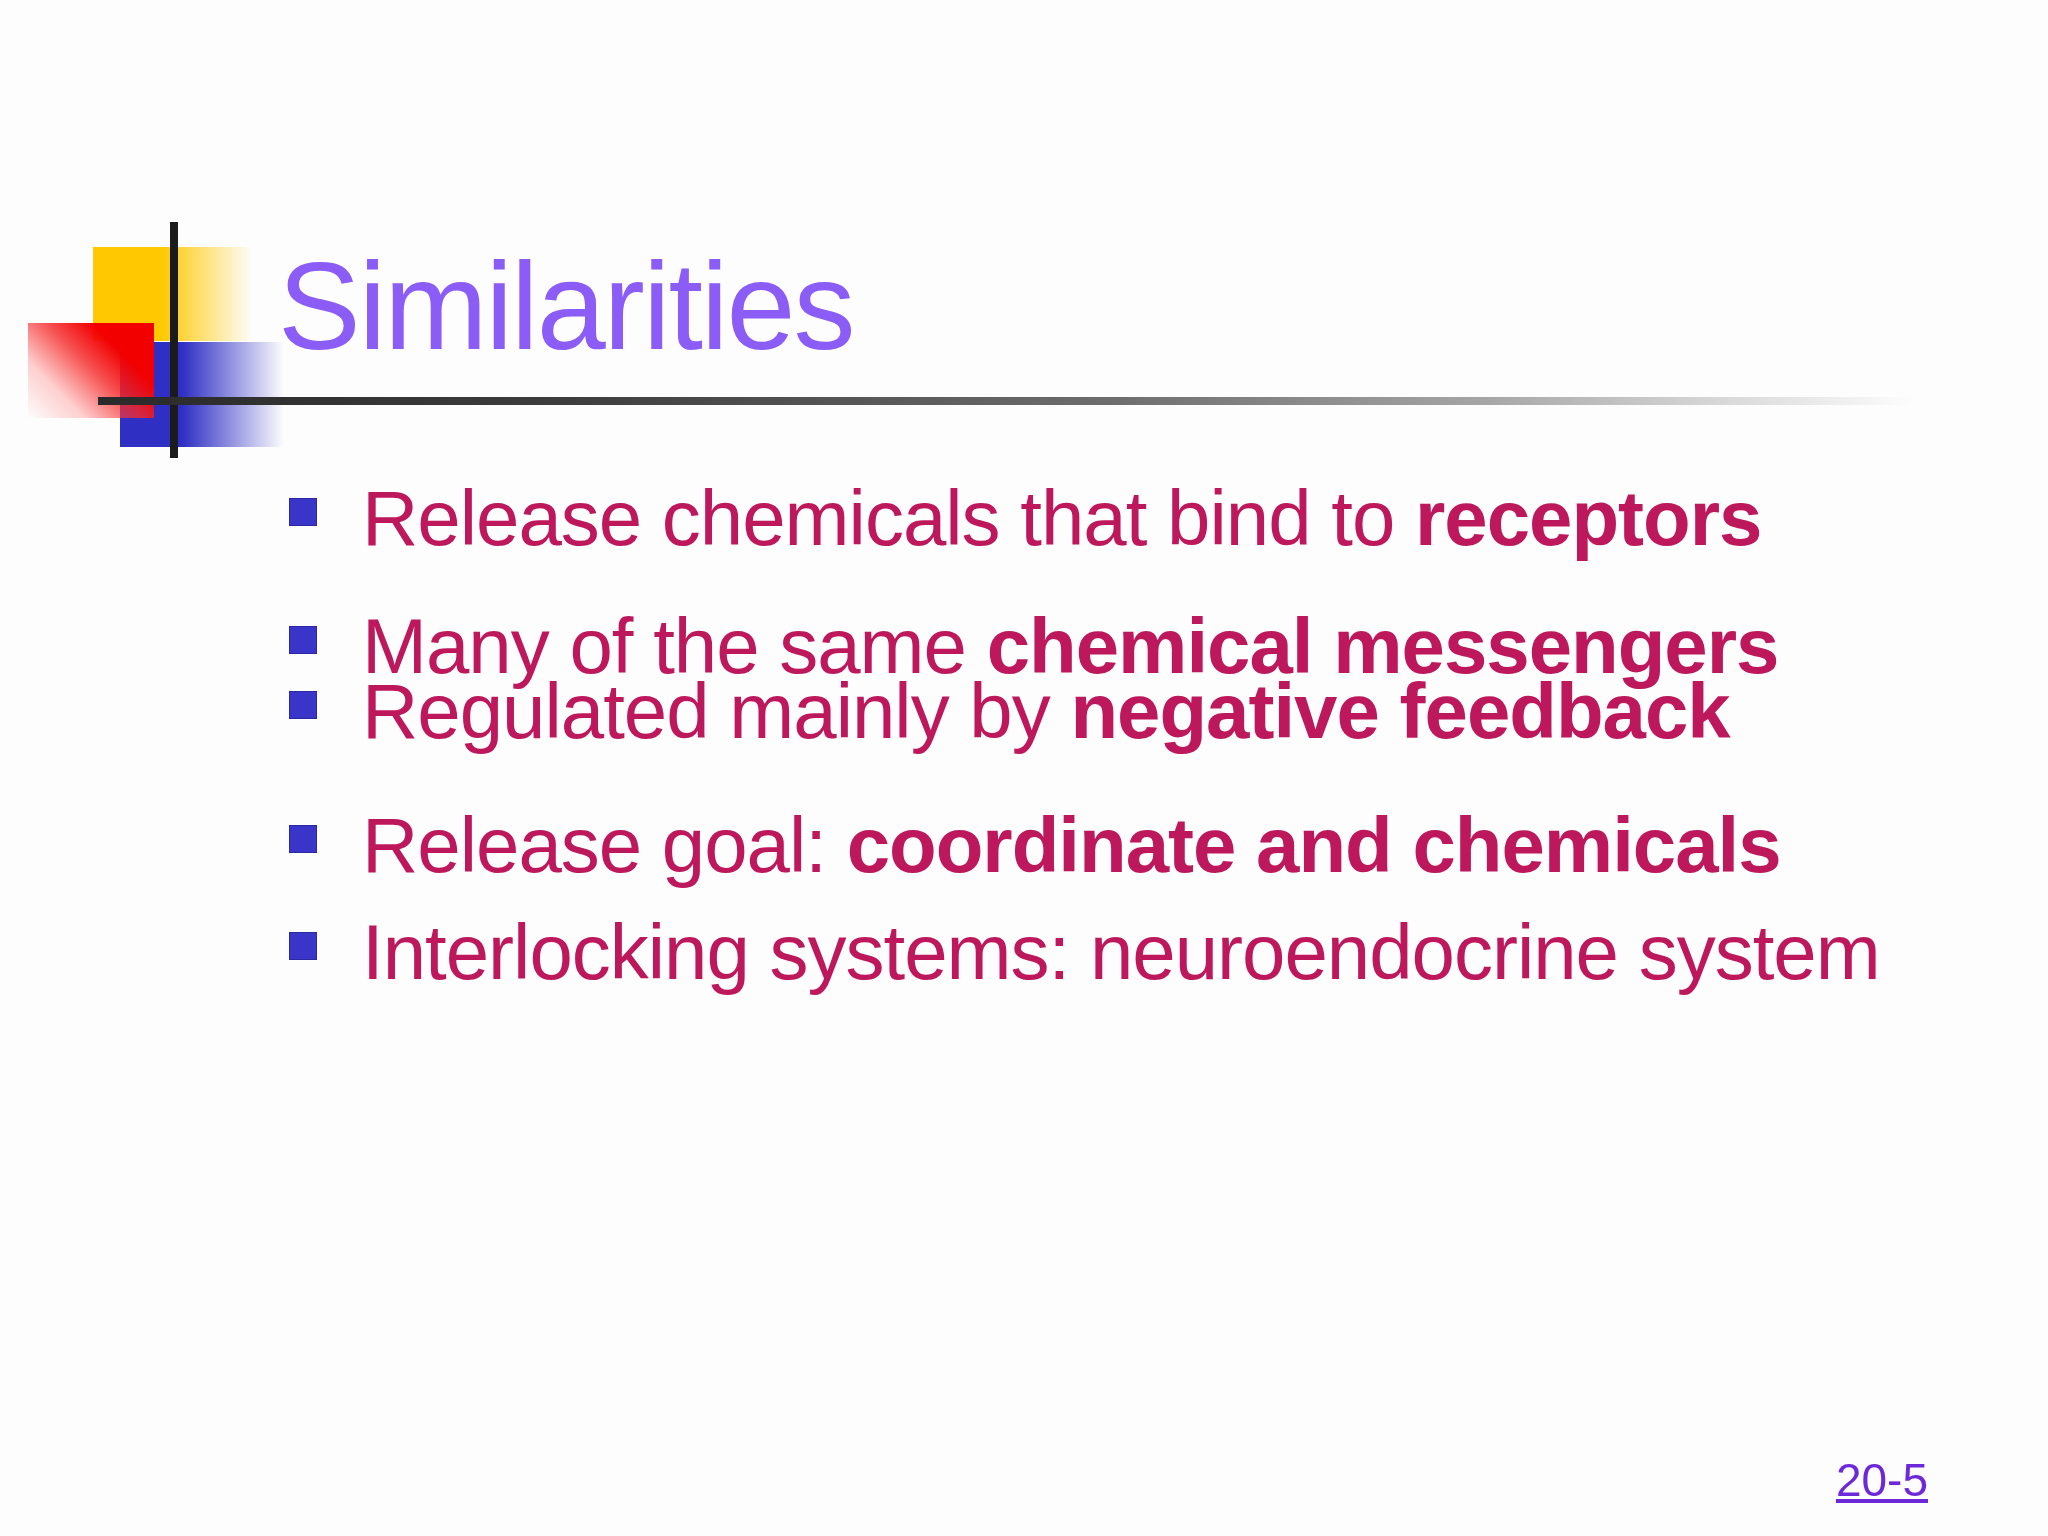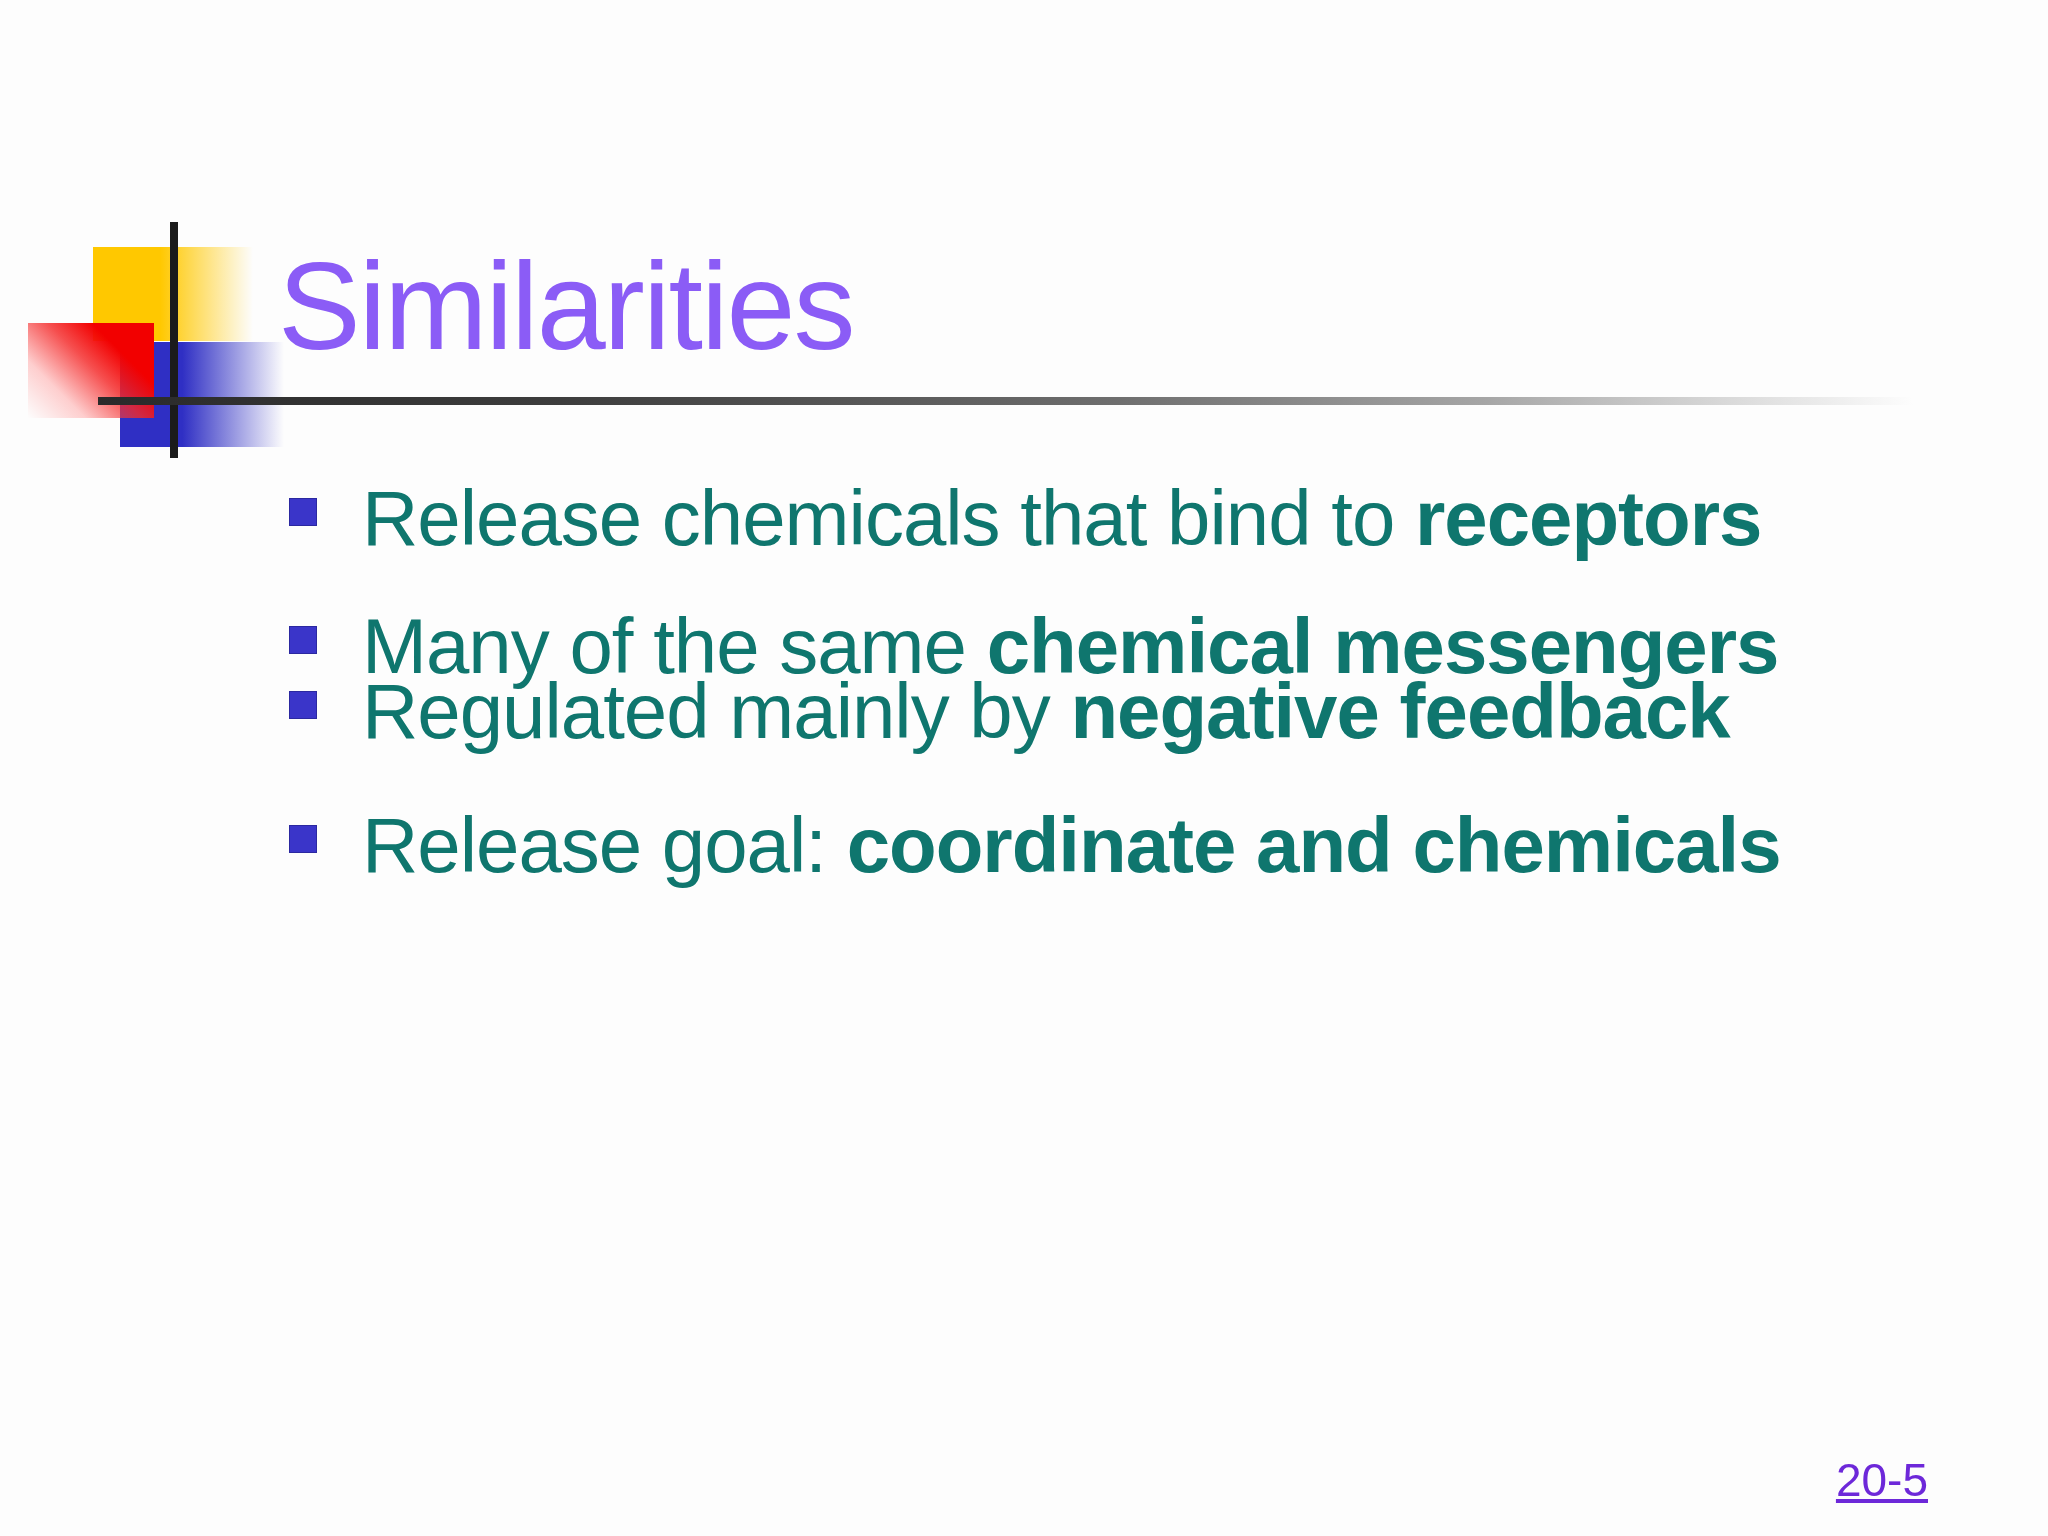--- a/index.html
+++ b/index.html
@@ -62,21 +62,21 @@
   
   .bullet-row {
     position: absolute;
     left: 289px;
     display: flex;
     align-items: flex-start;
     column-gap: 45px;
     font-size: 78px;
     line-height: 90px;
     letter-spacing: -1px;
-    color: #0f766e;
+    color: #be185d;
     white-space: nowrap;
   }
   .bullet-row .marker {
     flex: 0 0 auto;
     width: 28px; height: 28px;
     margin-top: 25px;
     background: #3A35C9;
     border: 1px solid #2B28A0;
     box-sizing: border-box;
   }
@@ -121,16 +121,20 @@
     <span class="text"><span>Many of the same </span><span class="bold-seg">chemical messengers</span></span>
   </div>
   <div id="bullet-2" class="bullet-row">
     <span class="marker"></span>
     <span class="text"><span>Regulated mainly by </span><span class="bold-seg">negative feedback</span></span>
   </div>
   <div id="bullet-3" class="bullet-row">
     <span class="marker"></span>
     <span class="text"><span>Release goal: </span><span class="bold-seg">coordinate and chemicals</span></span>
   </div>
+  <div id="bullet-4" class="bullet-row">
+    <span class="marker"></span>
+    <span class="text"><span>Interlocking systems: neuroendocrine system</span><span class="bold-seg"></span></span>
+  </div>
 
   <div class="page-number">20-5</div>
 
 </div>
 
 </body></html>

